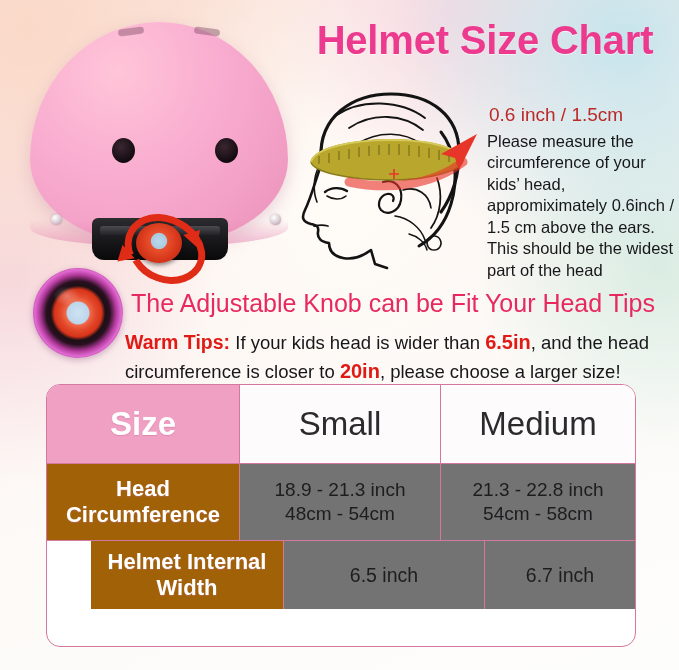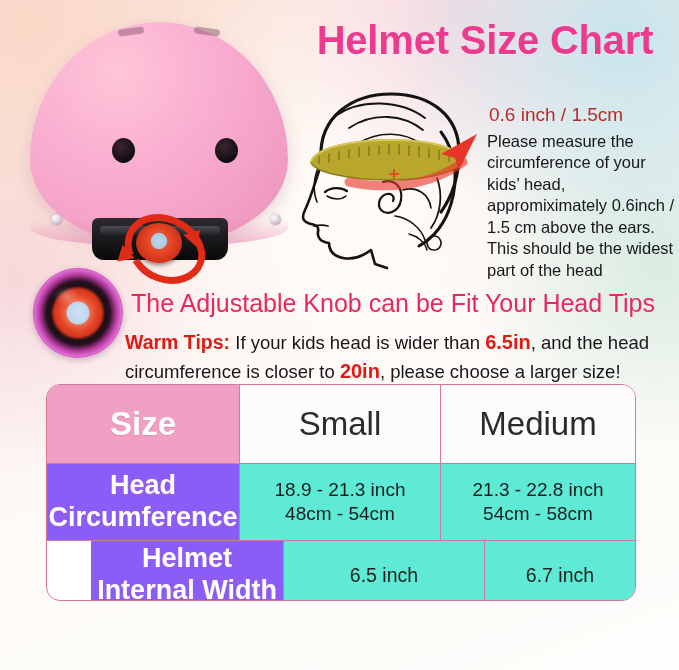--- a/index.html
+++ b/index.html
@@ -241,21 +241,21 @@
     color: #e01b16;
     font-size: 20px;
   }
 
   
   .size-table {
     position: absolute;
     left: 46px;
     top: 384px;
     width: 590px;
-    height: 217px;
+    height: 263px;
     border: 1px solid #d4789f;
     border-radius: 14px;
     overflow: hidden;
     box-sizing: border-box;
     background: #ffffff;
     display: flex;
     flex-direction: column;
   }
   .st-row {
     display: flex;
@@ -276,40 +276,40 @@
     box-sizing: border-box;
     border-right: 1px solid #d4789f;
   }
   .st-cell:last-child { border-right: none; }
 
   .c-label { width: 193px; }
   .c-small { width: 201px; }
   .c-medium { flex: 1 1 auto; }
 
   .c-label {
-    background: #8b5cf6;
+    background: #a16207;
     color: #ffffff;
     font-weight: bold;
-    font-size: 27px;
+    font-size: 22px;
     line-height: 1.18;
     text-shadow: 0 1px 1px rgba(200,110,150,0.45);
   }
   .r-head .c-label {
     background: #efa0c3;
     font-size: 33px;
   }
   .r-head .c-small,
   .r-head .c-medium {
     background: #fdfbfb;
     color: #2b2b2e;
     font-weight: normal;
     font-size: 33px;
   }
   .st-val {
-    background: #5eead4;
+    background: #737373;
     color: #1d1d20;
     font-size: 19.5px;
     line-height: 1.26;
   }
   .st-val.two-line { font-size: 19px; }
 </style>
 </head>
 <body>
 
 <div id="page">

